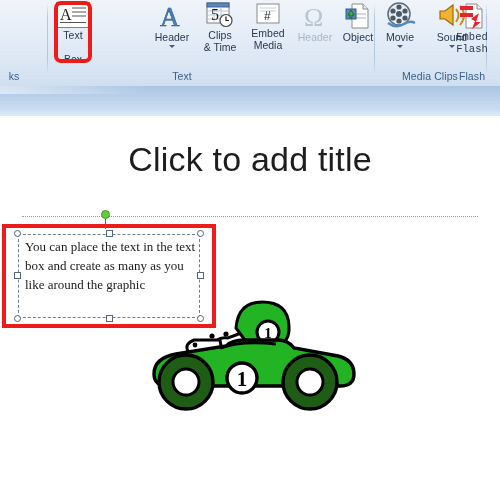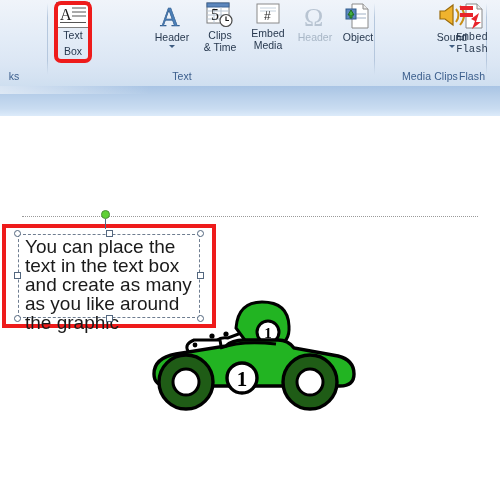--- a/index.html
+++ b/index.html
@@ -149,23 +149,24 @@
   .tb-dash {
     position: absolute;
     inset: 0;
     border: 1px dashed #6e7d90;
     box-sizing: border-box;
   }
   .tb-text {
     position: absolute;
     left: 7px; top: 3px;
     width: 172px;
-    font-size: 19px;
+    font-size: 13px;
     line-height: 19px;
     color: #1a1a1a;
+    font-family: Liberation Serif, serif;
   }
   .handle {
     position: absolute;
     width: 7px; height: 7px;
     background: #ffffff;
     border: 1px solid #53677f;
     box-sizing: border-box;
   }
   .handle.round { border-radius: 50%; }
   .rot-stem {
@@ -216,21 +217,21 @@
             <text x="3" y="17" font-family="'Liberation Serif', serif" font-size="16" fill="#1a1a1a">A</text>
             <g stroke="#555" stroke-width="1">
               <line x1="15" y1="5" x2="29" y2="5"></line>
               <line x1="15" y1="9" x2="29" y2="9"></line>
               <line x1="15" y1="13" x2="29" y2="13"></line>
               <line x1="3" y1="19.5" x2="29" y2="19.5"></line>
             </g>
           </svg>
         </span>
         <span class="lbl">Text</span>
-        <span class="lbl" style="margin-top:4px">Box</span>
+        <span class="lbl" style="margin-top:12px">Box</span>
       </div>
 
 
       <div class="btn" style="left:98px; width:48px;">
         <span class="ico" style="width:28px;height:28px;">
           <svg width="28" height="28" viewBox="0 0 28 28">
             <text x="2" y="24" font-family="'Liberation Serif', serif" font-size="27" fill="#4b7fb8" stroke="#2e5a8c" stroke-width=".6">A</text>
           </svg>
         </span>
         <span class="lbl">Header</span>
@@ -294,20 +295,37 @@
           </svg>
         </span>
         <span class="lbl">Object</span>
       </div>
 
       <div class="group-label" style="left:32px; width:200px;">Text</div>
     </div>
     <div class="group-sep" style="left:374px;"></div>
 
     <div class="group" style="left:376px; width:108px;">
+      <div class="btn" style="left:0px; width:48px;">
+        <span class="ico" style="width:32px;height:28px;">
+          <svg width="32" height="28" viewBox="0 0 32 28">
+            <circle cx="15" cy="12" r="11" fill="#e9eef4" stroke="#5d6b7a" stroke-width="1.5"></circle>
+            <circle cx="15" cy="12" r="3" fill="#4a5866"></circle>
+            <circle cx="15" cy="5" r="2.6" fill="#4a5866"></circle>
+            <circle cx="21" cy="9" r="2.6" fill="#4a5866"></circle>
+            <circle cx="21" cy="16" r="2.6" fill="#4a5866"></circle>
+            <circle cx="15" cy="19" r="2.6" fill="#4a5866"></circle>
+            <circle cx="9" cy="16" r="2.6" fill="#4a5866"></circle>
+            <circle cx="9" cy="9" r="2.6" fill="#4a5866"></circle>
+            <path d="M4 21 q8 6 16 1 q6 -4 11 -1" stroke="#4f8ac4" stroke-width="2.6" fill="none"></path>
+          </svg>
+        </span>
+        <span class="lbl">Movie</span>
+        <span class="caret"></span>
+      </div>
       <div class="btn" style="left:52px; width:48px;">
         <span class="ico" style="width:32px;height:28px;">
           <svg width="32" height="28" viewBox="0 0 32 28">
             <path d="M4 9 h5 l8 -6 v20 l-8 -6 h-5 z" fill="#f0b32e" stroke="#9a6a0a" stroke-width="1.2"></path>
             <path d="M20 7 q5 6 0 13" stroke="#c98f16" stroke-width="2" fill="none"></path>
             <path d="M24 4 q8 9 0 19" stroke="#c98f16" stroke-width="2" fill="none"></path>
           </svg>
         </span>
         <span class="lbl">Sound</span>
         <span class="caret"></span>
@@ -335,20 +353,21 @@
 
     <div class="red-ring" style="left:54px; top:1px; width:38px; height:62px;"></div>
   </div>
 
   <div class="ribbon-bottom-bar"></div>
   <div class="rb-shine"></div>
 
   <div class="canvas">
 
     <div class="title-ph">
+      <div class="title-text">Click to add title</div>
       <div class="title-dash"></div>
     </div>
 
     <div class="tb-red"></div>
 
     <div class="rot-knob" style="left:101px; top:94px;"></div>
     <div class="rot-stem" style="left:105px; top:103px;"></div>
 
     <div class="tb-wrap">
       <div class="tb-dash"></div>

